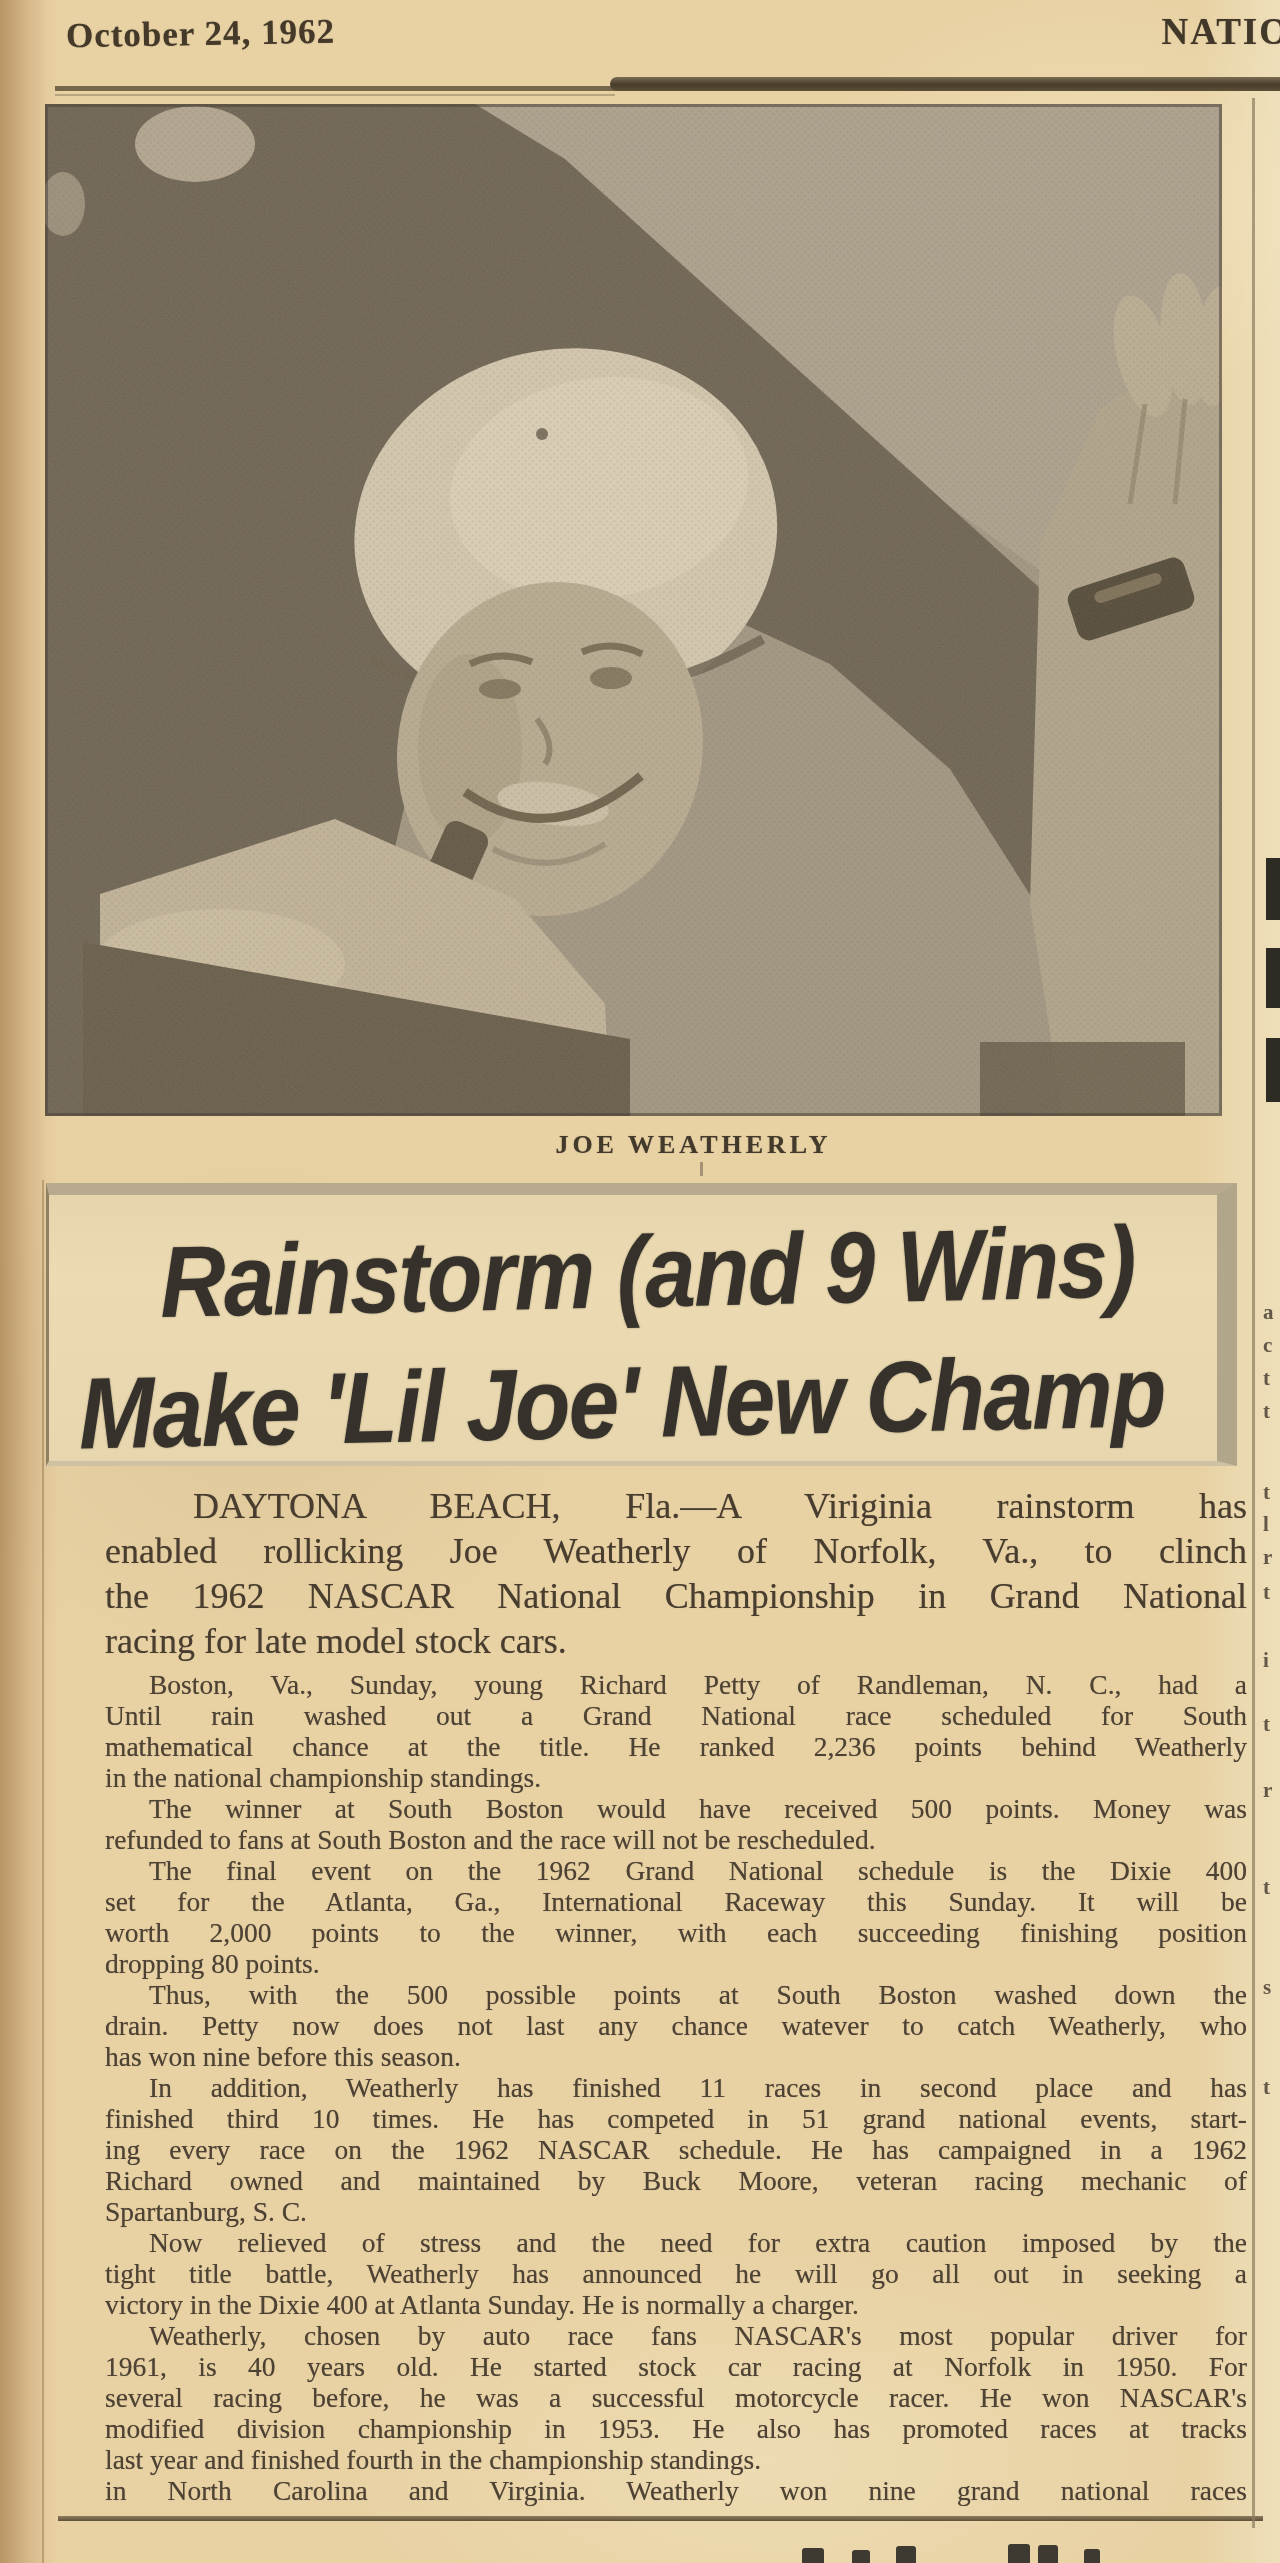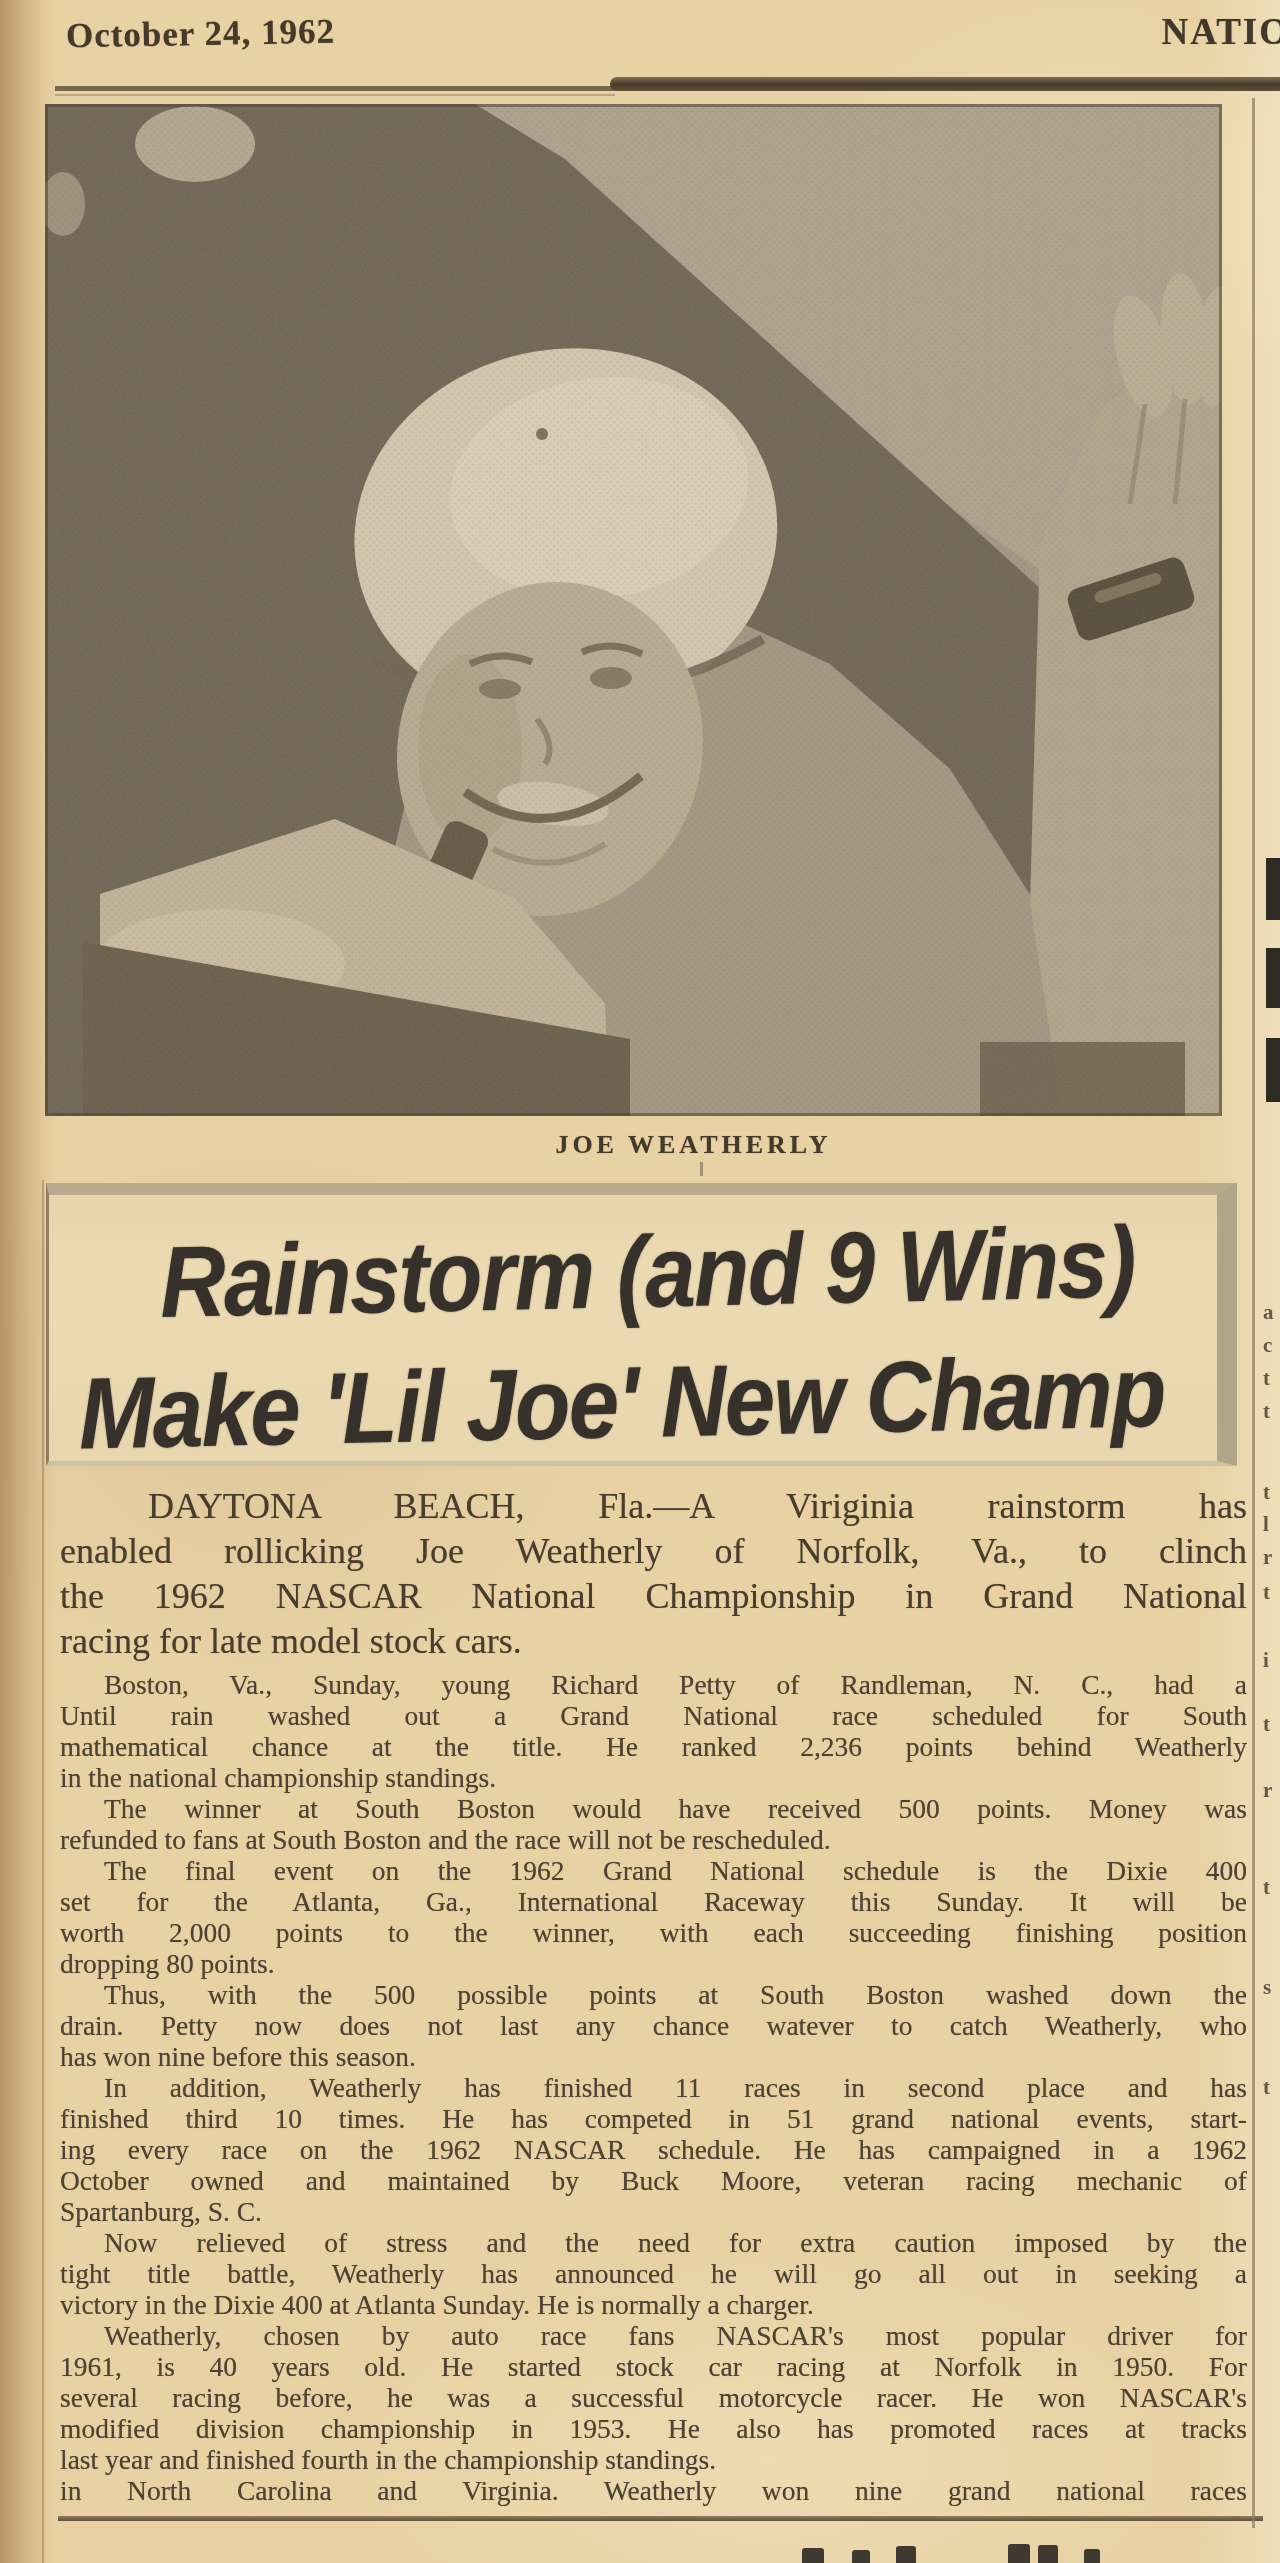--- a/index.html
+++ b/index.html
@@ -48,21 +48,21 @@
     font-size:101px;letter-spacing:-2px;white-space:nowrap;color:var(--headline-ink);
     transform:scaleX(.9);transform-origin:0 50%;text-shadow:0 0 2px rgba(50,46,38,.45);}
   .hl1{left:112px;top:20px;}
   .hl2{left:28px;top:150px;}
 
   
   .article{position:absolute;left:60px;top:1484px;width:1187px;color:var(--ink);
     text-shadow:0 0 .7px rgba(72,60,44,.55);}
   .lead{font-size:36px;line-height:45px;margin-bottom:5px;color:#483d2e;}
   .para{font-size:27.5px;line-height:31px;}
-  .jline{display:block;text-align:justify;text-align-last:justify;}
+  .jline{display:block;text-align:justify;text-align-last:justify;margin-left:45px;}
   .jline.last{text-align-last:left;}
   .lead .jline:first-child{text-indent:88px;}
   .para .jline:first-child{text-indent:44px;}
 
   
   .bottom-rule{position:absolute;left:58px;top:2516px;width:1205px;height:5px;
     background:linear-gradient(180deg,#8d7c5f,#5f5138);}
   .blob{position:absolute;background:#3f3a31;border-radius:3px 3px 0 0;}
 
   
@@ -187,21 +187,21 @@
       </p>
     <p class="para">
         <span class="jline">Thus, with the 500 possible points at South Boston washed down the</span>
         <span class="jline">drain. Petty now does not last any chance watever to catch Weatherly, who</span>
         <span class="jline last">has won nine before this season.</span>
       </p>
     <p class="para">
         <span class="jline">In addition, Weatherly has finished 11 races in second place and has</span>
         <span class="jline">finished third 10 times. He has competed in 51 grand national events, start-</span>
         <span class="jline">ing every race on the 1962 NASCAR schedule. He has campaigned in a 1962</span>
-        <span class="jline">October owned and maintained by Buck Moore, veteran racing mechanic of</span>
+        <span class="jline">Richard owned and maintained by Buck Moore, veteran racing mechanic of</span>
         <span class="jline last">Spartanburg, S. C.</span>
       </p>
     <p class="para">
         <span class="jline">Now relieved of stress and the need for extra caution imposed by the</span>
         <span class="jline">tight title battle, Weatherly has announced he will go all out in seeking a</span>
         <span class="jline last">victory in the Dixie 400 at Atlanta Sunday. He is normally a charger.</span>
       </p>
     <p class="para">
         <span class="jline">Weatherly, chosen by auto race fans NASCAR's most popular driver for</span>
         <span class="jline">1961, is 40 years old. He started stock car racing at Norfolk in 1950. For</span>

